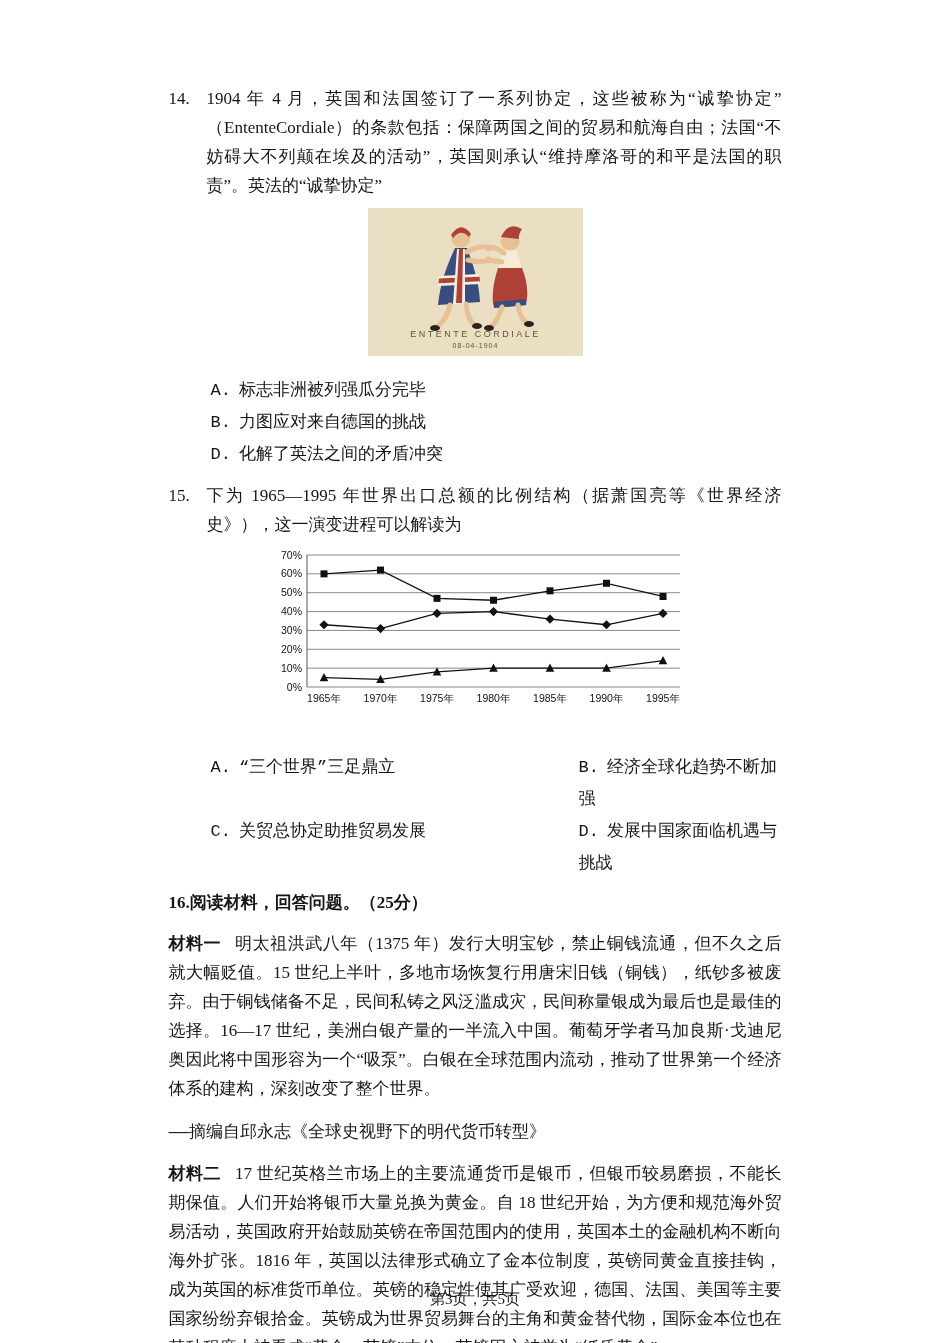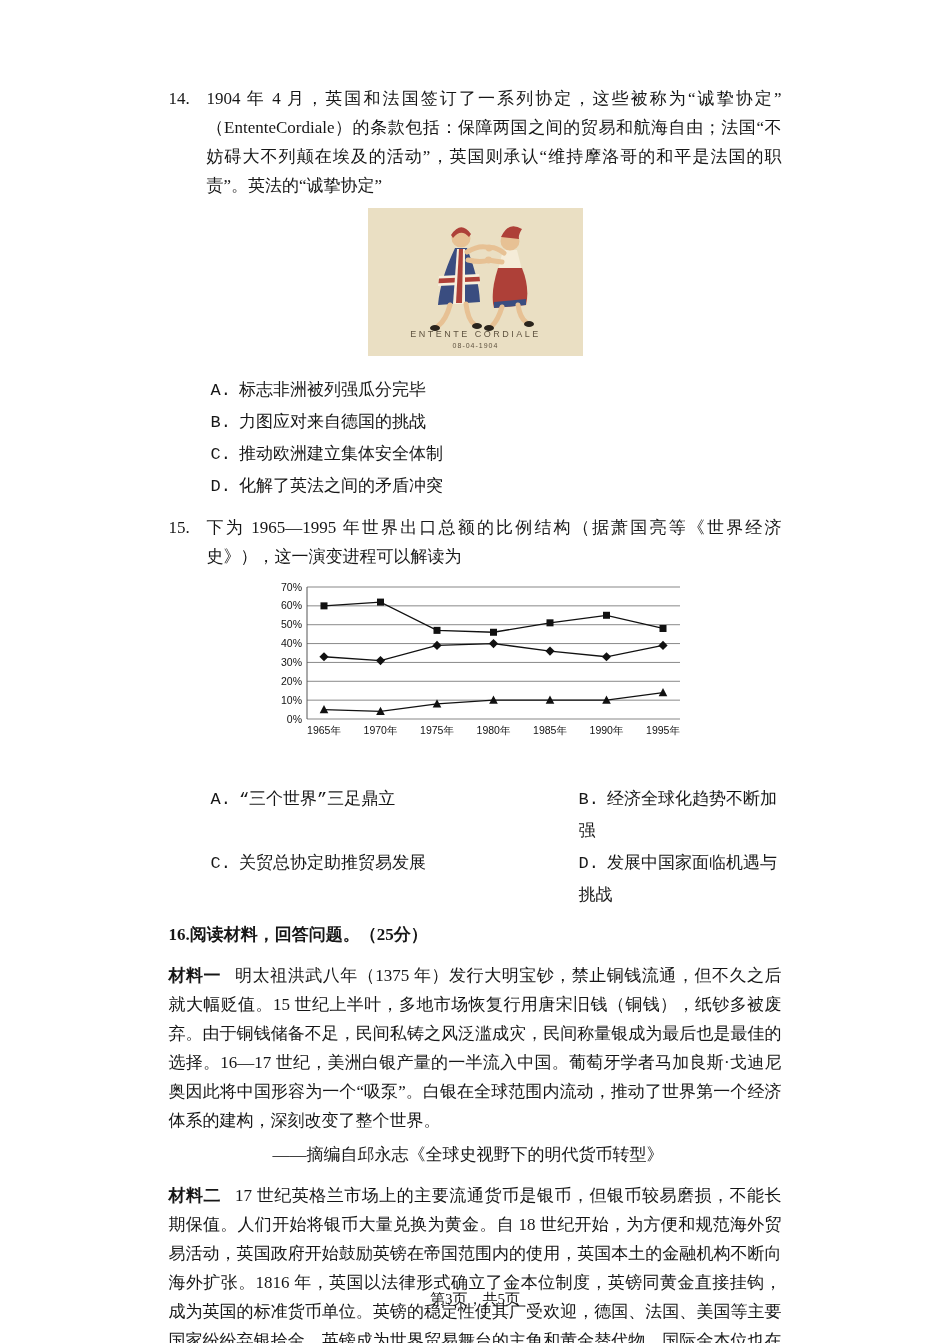--- a/index.html
+++ b/index.html
@@ -19,21 +19,21 @@
   .option { line-height:32px; }
   .opt-label { margin-right:8px; }
   .q15 { margin-top:10px; }
   .chart-block { width:470px; margin:6px auto 0 auto; text-align:center; }
   .legend { display:flex; justify-content:center; gap:20px; font-size:12px; margin-top:2px; align-items:center; }
   .legend-item { display:inline-flex; align-items:center; gap:4px; white-space:nowrap; }
   .section-heading { font-weight:bold; margin-top:14px; }
   .q16-heading { font-weight:bold; margin-top:8px; }
   .material { margin-top:12px; text-align:justify; line-height:29px; }
   .mlabel { font-weight:bold; margin-right:14px; }
-  .source { text-align:center; padding-right:14px; margin-top:5px; }
+  .source { text-align:left; padding-right:14px; margin-top:15px;font-family:Liberation Mono, monospace; }
   .footer { position:absolute; left:0; right:0; bottom:29px; text-align:center; font-size:15px; }
   svg text { font-family:"Liberation Sans","DejaVu Sans",sans-serif; }
 </style>
 </head>
 <body>
 
 <div class="page">
 
   <div class="question">
     <span class="qnum">14.</span>
@@ -76,21 +76,20 @@
         <ellipse cx="161" cy="116" rx="5" ry="3" fill="#2a241c"></ellipse>
       </g>
       <text x="107.5" y="129" text-anchor="middle" font-size="9" letter-spacing="2.5" fill="#5f5340">ENTENTE CORDIALE</text>
       <text x="107.5" y="140" text-anchor="middle" font-size="7" letter-spacing="1" fill="#5f5340">08-04-1904</text>
     </svg>
   </div>
 
   <div class="options">
     <div class="option"><span class="opt-label">A.</span><span>标志非洲被列强瓜分完毕</span></div>
     <div class="option"><span class="opt-label">B.</span><span>力图应对来自德国的挑战</span></div>
-    <div class="option"><span class="opt-label">C.</span><span>推动欧洲建立集体安全体制</span></div>
     <div class="option"><span class="opt-label">D.</span><span>化解了英法之间的矛盾冲突</span></div>
   </div>
 
   <div class="question q15">
     <span class="qnum">15.</span>
     <div class="qtext">下为 1965—1995 年世界出口总额的比例结构（据萧国亮等《世界经济史》），这一演变进程可以解读为</div>
   </div>
 
   <div class="chart-block">
     <svg id="chart-svg" viewBox="0 0 440 188" width="440" height="188">

